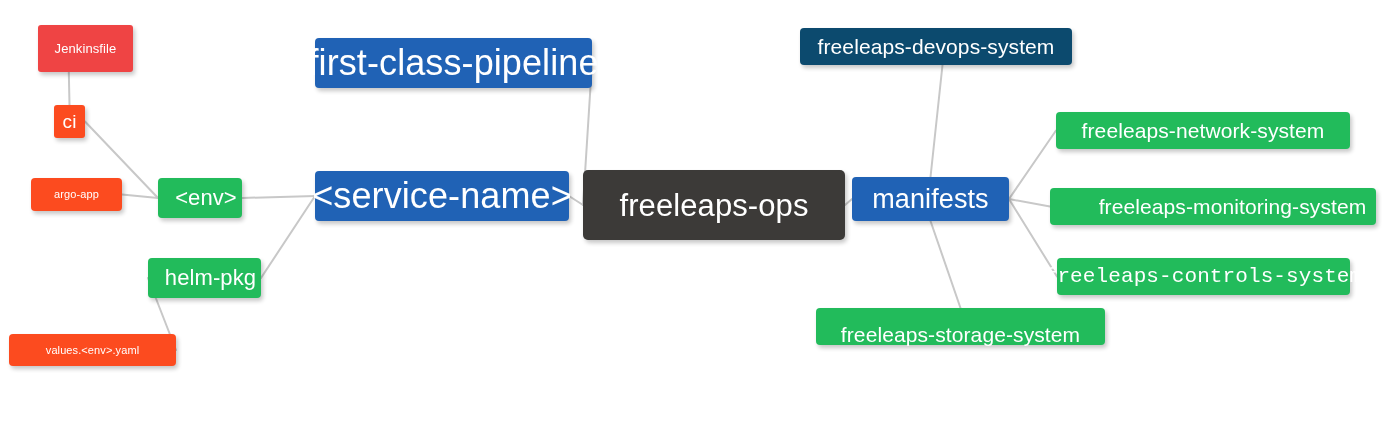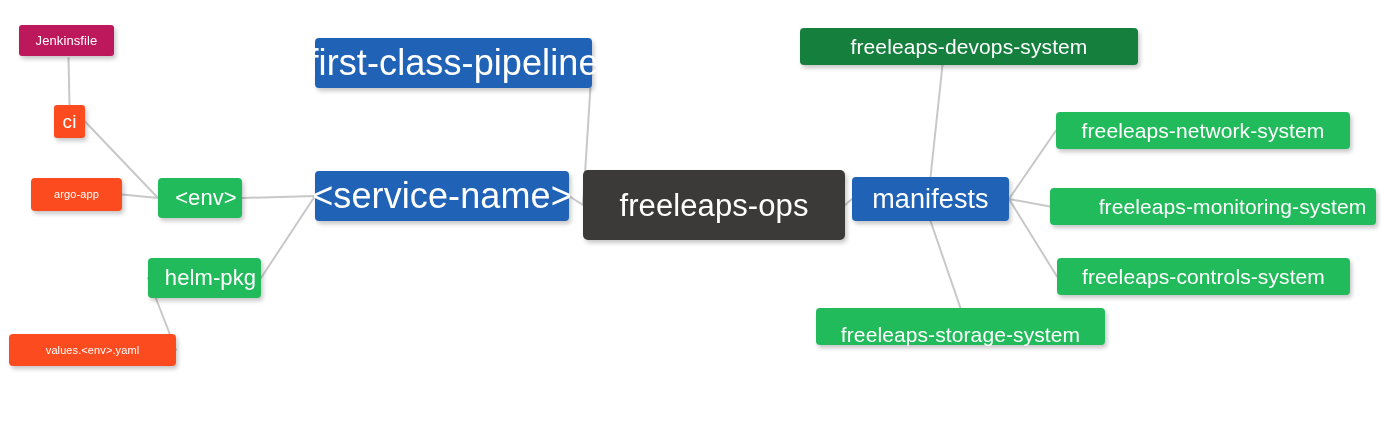--- a/index.html
+++ b/index.html
@@ -99,21 +99,21 @@
       <line x1="158" y1="198" x2="122" y2="194.5" stroke="#c8c8c8" stroke-width="2" stroke-linecap="round"></line>
       <line x1="69.5" y1="105" x2="68.5" y2="58" stroke="#c8c8c8" stroke-width="2" stroke-linecap="round"></line>
       <line x1="148" y1="278" x2="176" y2="350" stroke="#c8c8c8" stroke-width="2" stroke-linecap="round"></line>
       <line x1="930.5" y1="177" x2="942.5" y2="65" stroke="#c8c8c8" stroke-width="2" stroke-linecap="round"></line>
       <line x1="1009" y1="199" x2="1056" y2="130.5" stroke="#c8c8c8" stroke-width="2" stroke-linecap="round"></line>
       <line x1="1009" y1="199" x2="1050" y2="206.5" stroke="#c8c8c8" stroke-width="2" stroke-linecap="round"></line>
       <line x1="1009" y1="199" x2="1057" y2="276.5" stroke="#c8c8c8" stroke-width="2" stroke-linecap="round"></line>
       <line x1="930.5" y1="221" x2="960.5" y2="308" stroke="#c8c8c8" stroke-width="2" stroke-linecap="round"></line>
     </svg>
 
-  <div class="node t-orange" style="left: 19px; top: 25px; width: 95px; height: 31px; background: #be185d;">
+  <div class="node t-orange" style="left: 38px; top: 25px; width: 95px; height: 47px; background: #ef4444;">
       <span>Jenkinsfile</span>
     </div>
   <div class="node t-red-sm" style="left: 54px; top: 105px; width: 31px; height: 33px; background: rgb(252, 75, 31);">
       <span>ci</span>
     </div>
   <div class="node t-red" style="left: 31px; top: 178px; width: 91px; height: 33px; background: rgb(252, 75, 31);">
       <span>argo-app</span>
     </div>
   <div class="node t-red" style="left: 9px; top: 334px; width: 167px; height: 32px; background: rgb(252, 75, 31);">
       <span>values.&lt;env&gt;.yaml</span>
@@ -133,29 +133,29 @@
       <span>&lt;service-name&gt;</span>
     </div>
   <div class="node t-blue-md" style="left: 852px; top: 177px; width: 157px; height: 44px; background: rgb(32, 98, 181); align-items: center;">
       <span>manifests</span>
     </div>
 
   <div class="node t-root" style="left: 583px; top: 170px; width: 262px; height: 70px; background: rgb(60, 58, 56);">
       <span>freeleaps-ops</span>
     </div>
 
-  <div class="node t-green-md" style="left: 800px; top: 28px; width: 338px; height: 37px; background: #15803d; justify-content: center;">
+  <div class="node t-green-md" style="left: 800px; top: 28px; width: 272px; height: 37px; background: #0c4a6e; justify-content: center;">
       <span>freeleaps-devops-system</span>
     </div>
   <div class="node t-green-md" style="left: 1056px; top: 112px; width: 294px; height: 37px; background: rgb(34, 187, 91);">
       <span>freeleaps-network-system</span>
     </div>
   <div class="node t-green-md" style="left: 1050px; top: 188px; width: 326px; height: 37px; background: rgb(34, 187, 91); padding-left: 39px;">
       <span>freeleaps-monitoring-system</span>
     </div>
-  <div class="node t-green-md" style="left: 1057px; top: 258px; width: 293px; height: 37px; background: rgb(34, 187, 91);">
+  <div class="node t-green-md" style="left: 1057px; top: 258px; width: 293px; height: 37px; background: rgb(34, 187, 91); font-family: Liberation Mono, monospace;">
       <span>freeleaps-controls-system</span>
     </div>
   <div class="node t-green-md" style="left: 816px; top: 308px; width: 289px; height: 37px; background: rgb(34, 187, 91); align-items: flex-end;">
       <span>freeleaps-storage-system</span>
     </div>
 
 </div>
 
 </body></html>

